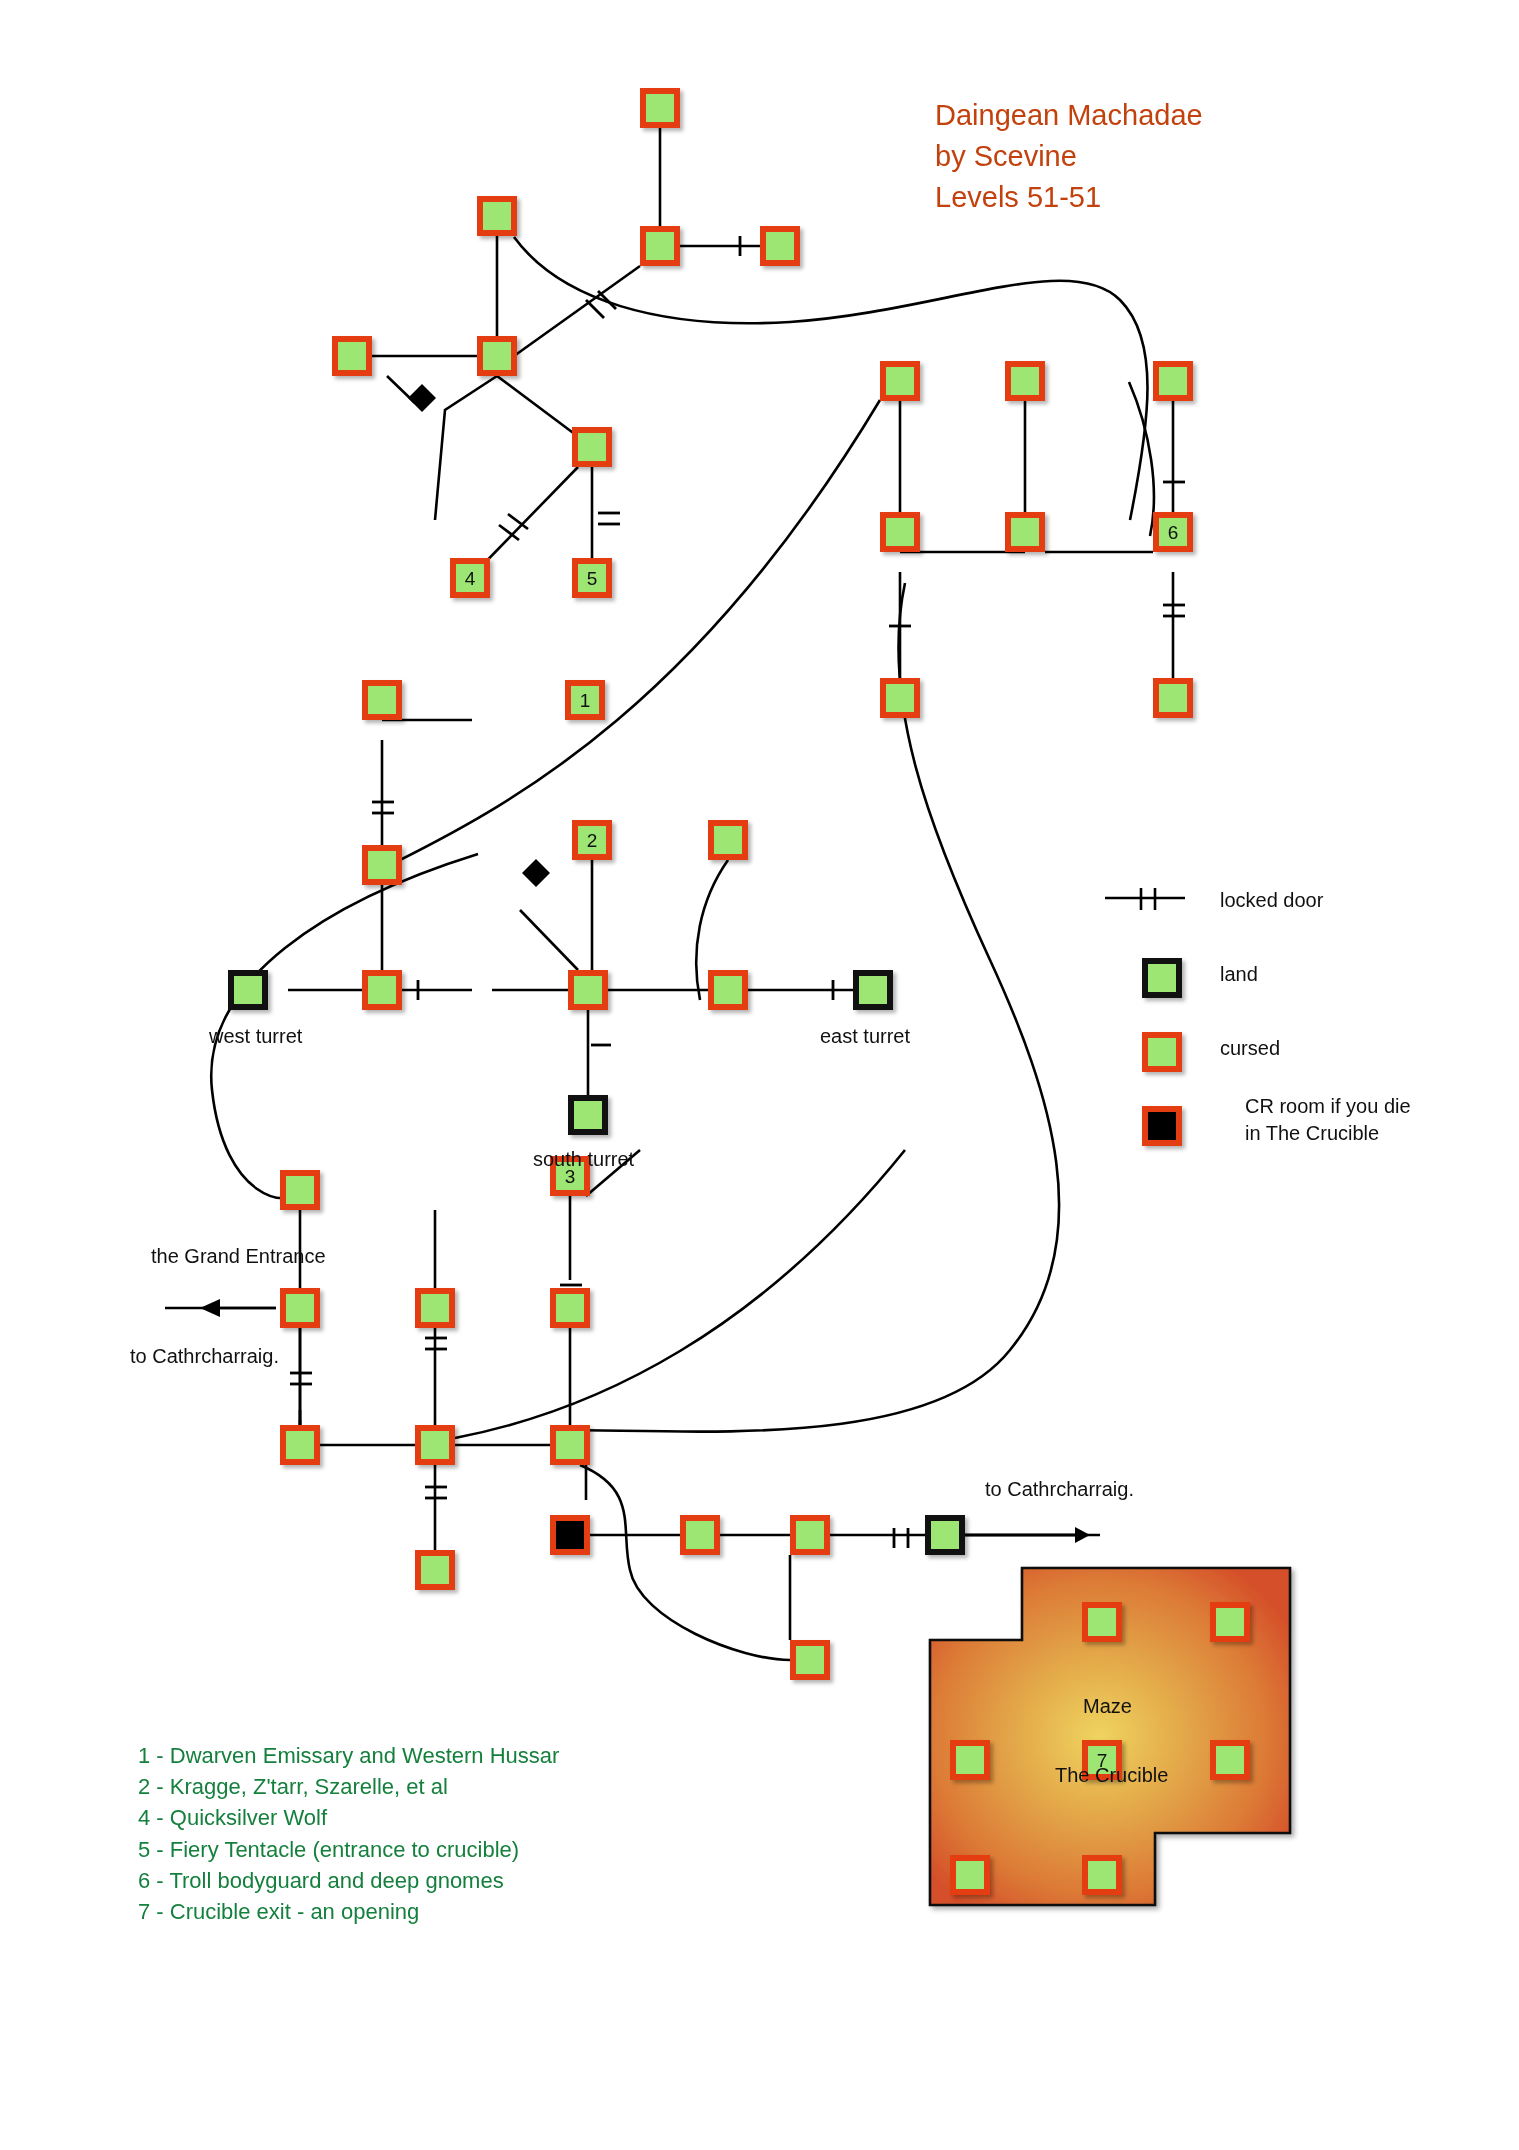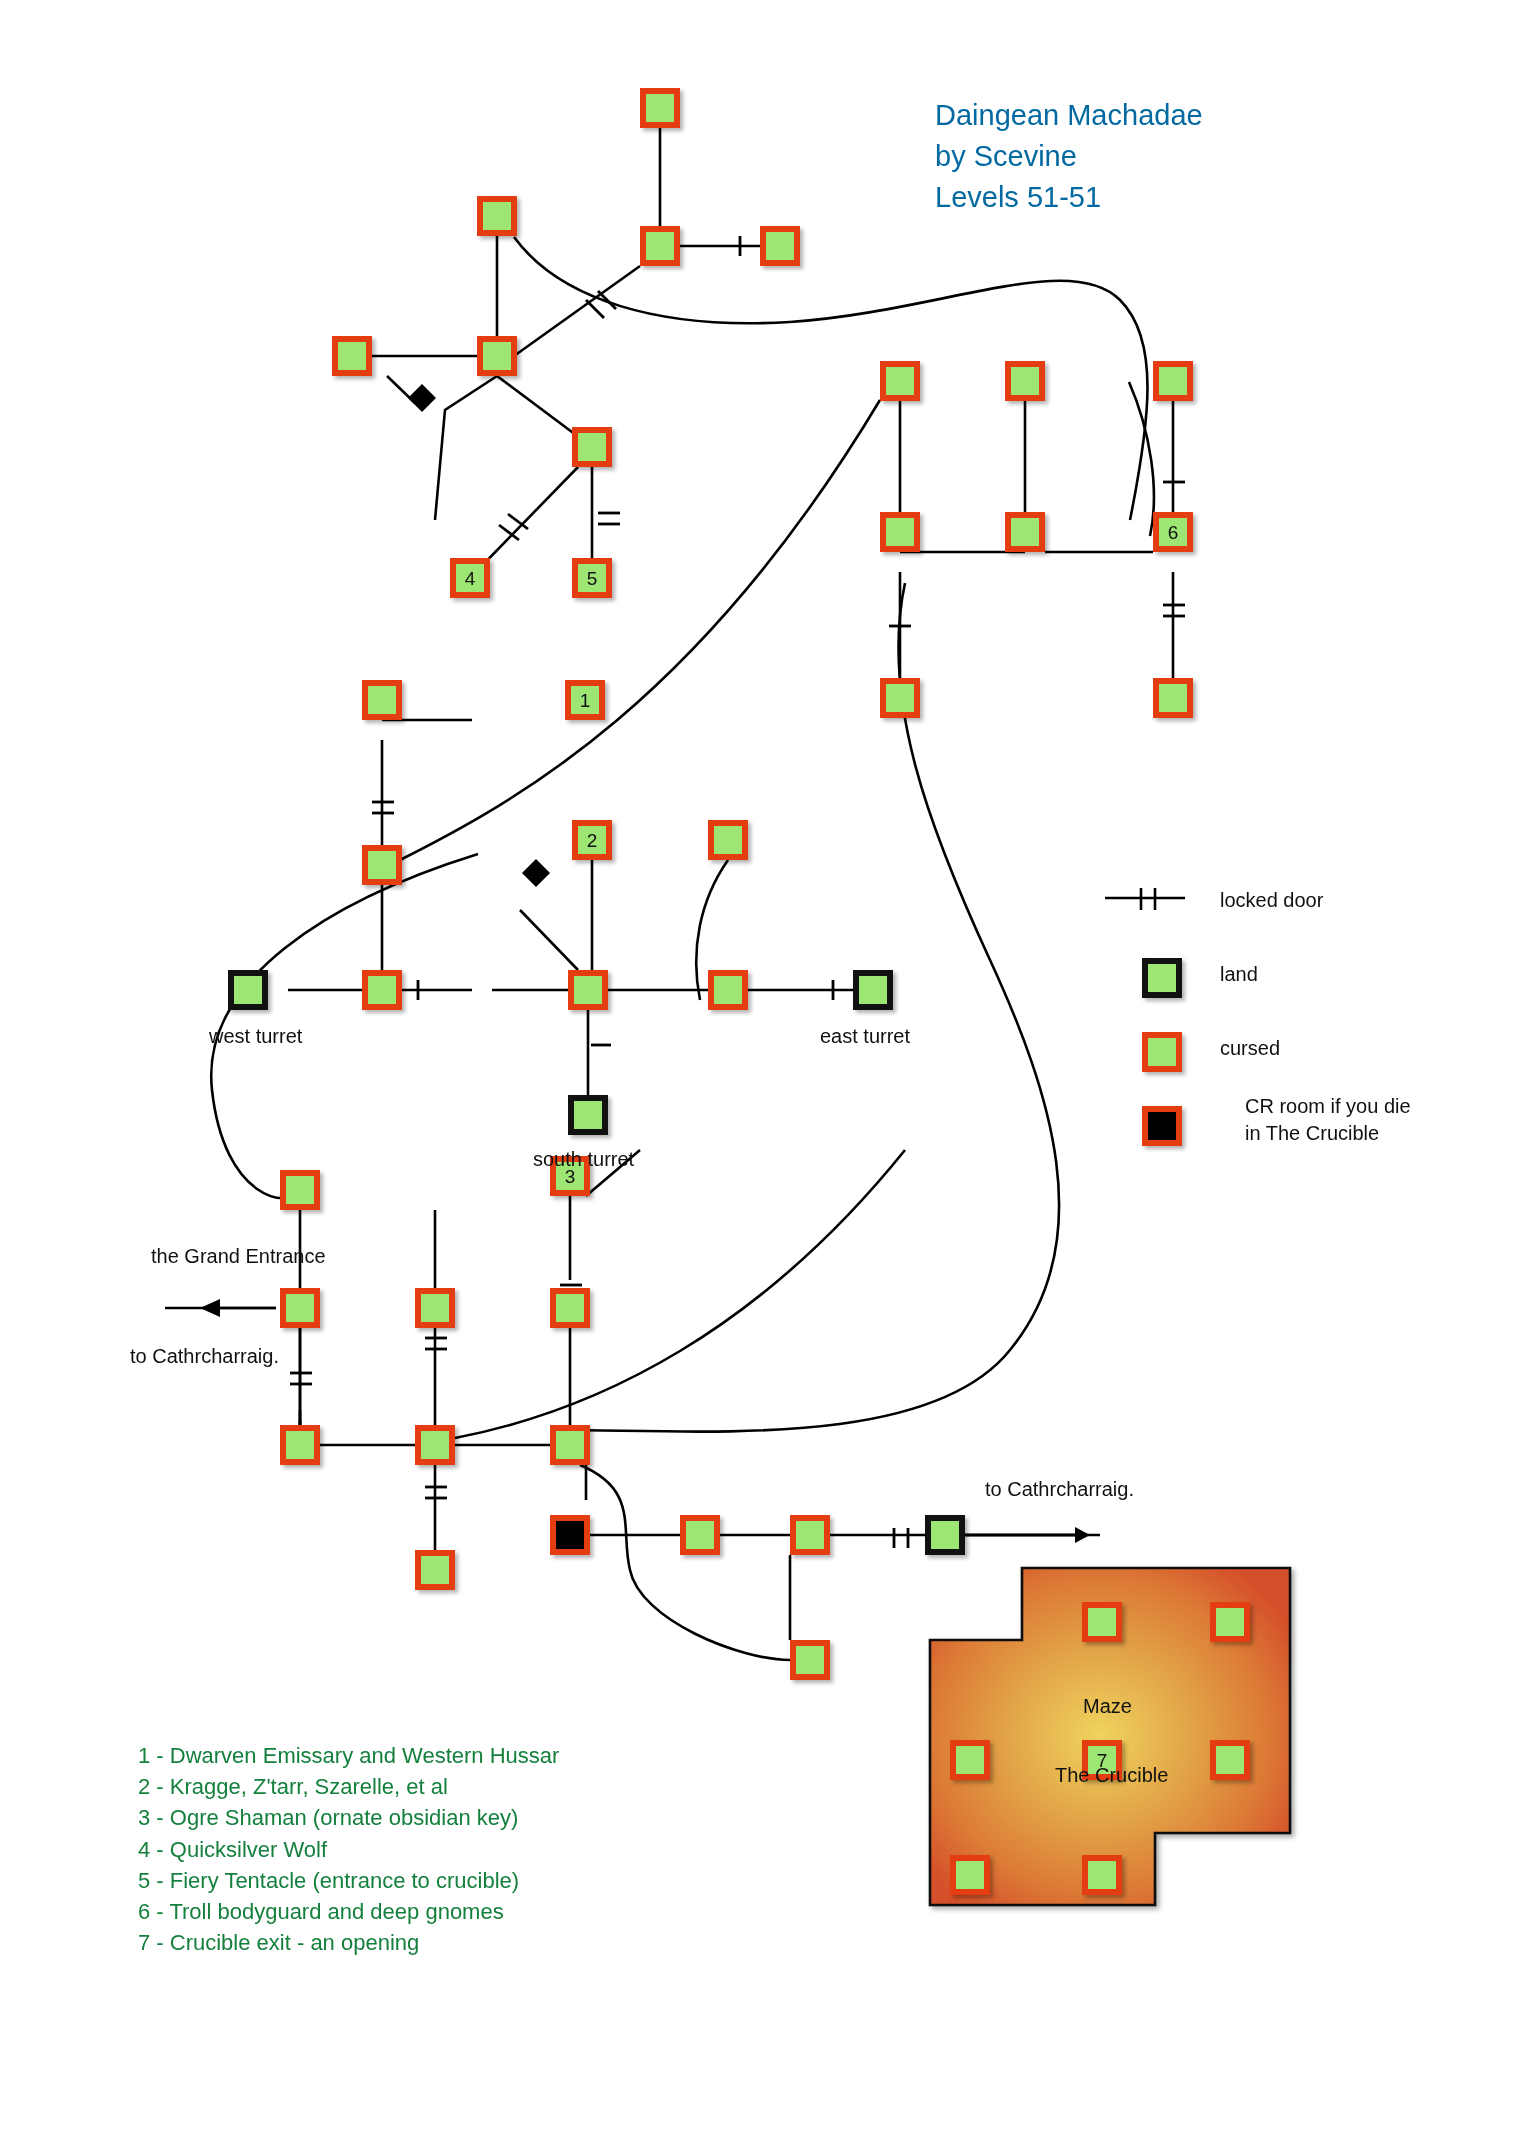--- a/index.html
+++ b/index.html
@@ -6,21 +6,21 @@
   html,body{margin:0;padding:0;background:#ffffff;}
   body{
     width:1519px;height:2150px;
     font-family:"Liberation Sans","DejaVu Sans",sans-serif;
     color:#111;position:relative;overflow:hidden;
   }
   #map-root{position:absolute;inset:0;}
   svg#map-svg{position:absolute;left:0;top:0;width:1519px;height:2150px;}
 
   .title-block{position:absolute;left:935px;top:95px;line-height:1.42;}
-  .title-line{font-size:29px;color:#0369a1;white-space:nowrap;}
+  .title-line{font-size:29px;color:#c2410c;white-space:nowrap;}
 
   .legend{position:absolute;left:1100px;top:880px;}
   .legend-row{position:relative;height:74px;}
   .legend-label{position:absolute;left:120px;font-size:20px;color:#111;line-height:1.35;white-space:nowrap;}
   .legend-label.two-line{top:-9px;margin-left:25px;}
   .legend-label.one-line{top:7px;}
 
   .sq{position:absolute;width:40px;height:40px;box-sizing:border-box;
       box-shadow:3px 3px 4px rgba(0,0,0,0.30);}
   .sq.cursed{background:#9ee673;border:6px solid #e43d11;}
@@ -294,20 +294,19 @@
       <div class="legend-label two-line">
         <span>CR room if you die</span><br>
         <span>in The Crucible</span>
       </div>
     </div>
   </div>
 
   <div class="keylist">
     <div>1 - Dwarven Emissary and Western Hussar</div>
     <div>2 - Kragge, Z'tarr, Szarelle, et al</div>
-    <div>3 - Ogre Shaman (ornate obsidian key)</div>
     <div>4 - Quicksilver Wolf</div>
     <div>5 - Fiery Tentacle (entrance to crucible)</div>
     <div>6 - Troll bodyguard and deep gnomes</div>
     <div>7 - Crucible exit - an opening</div>
   </div>
 
 </div>
 
 </body></html>

